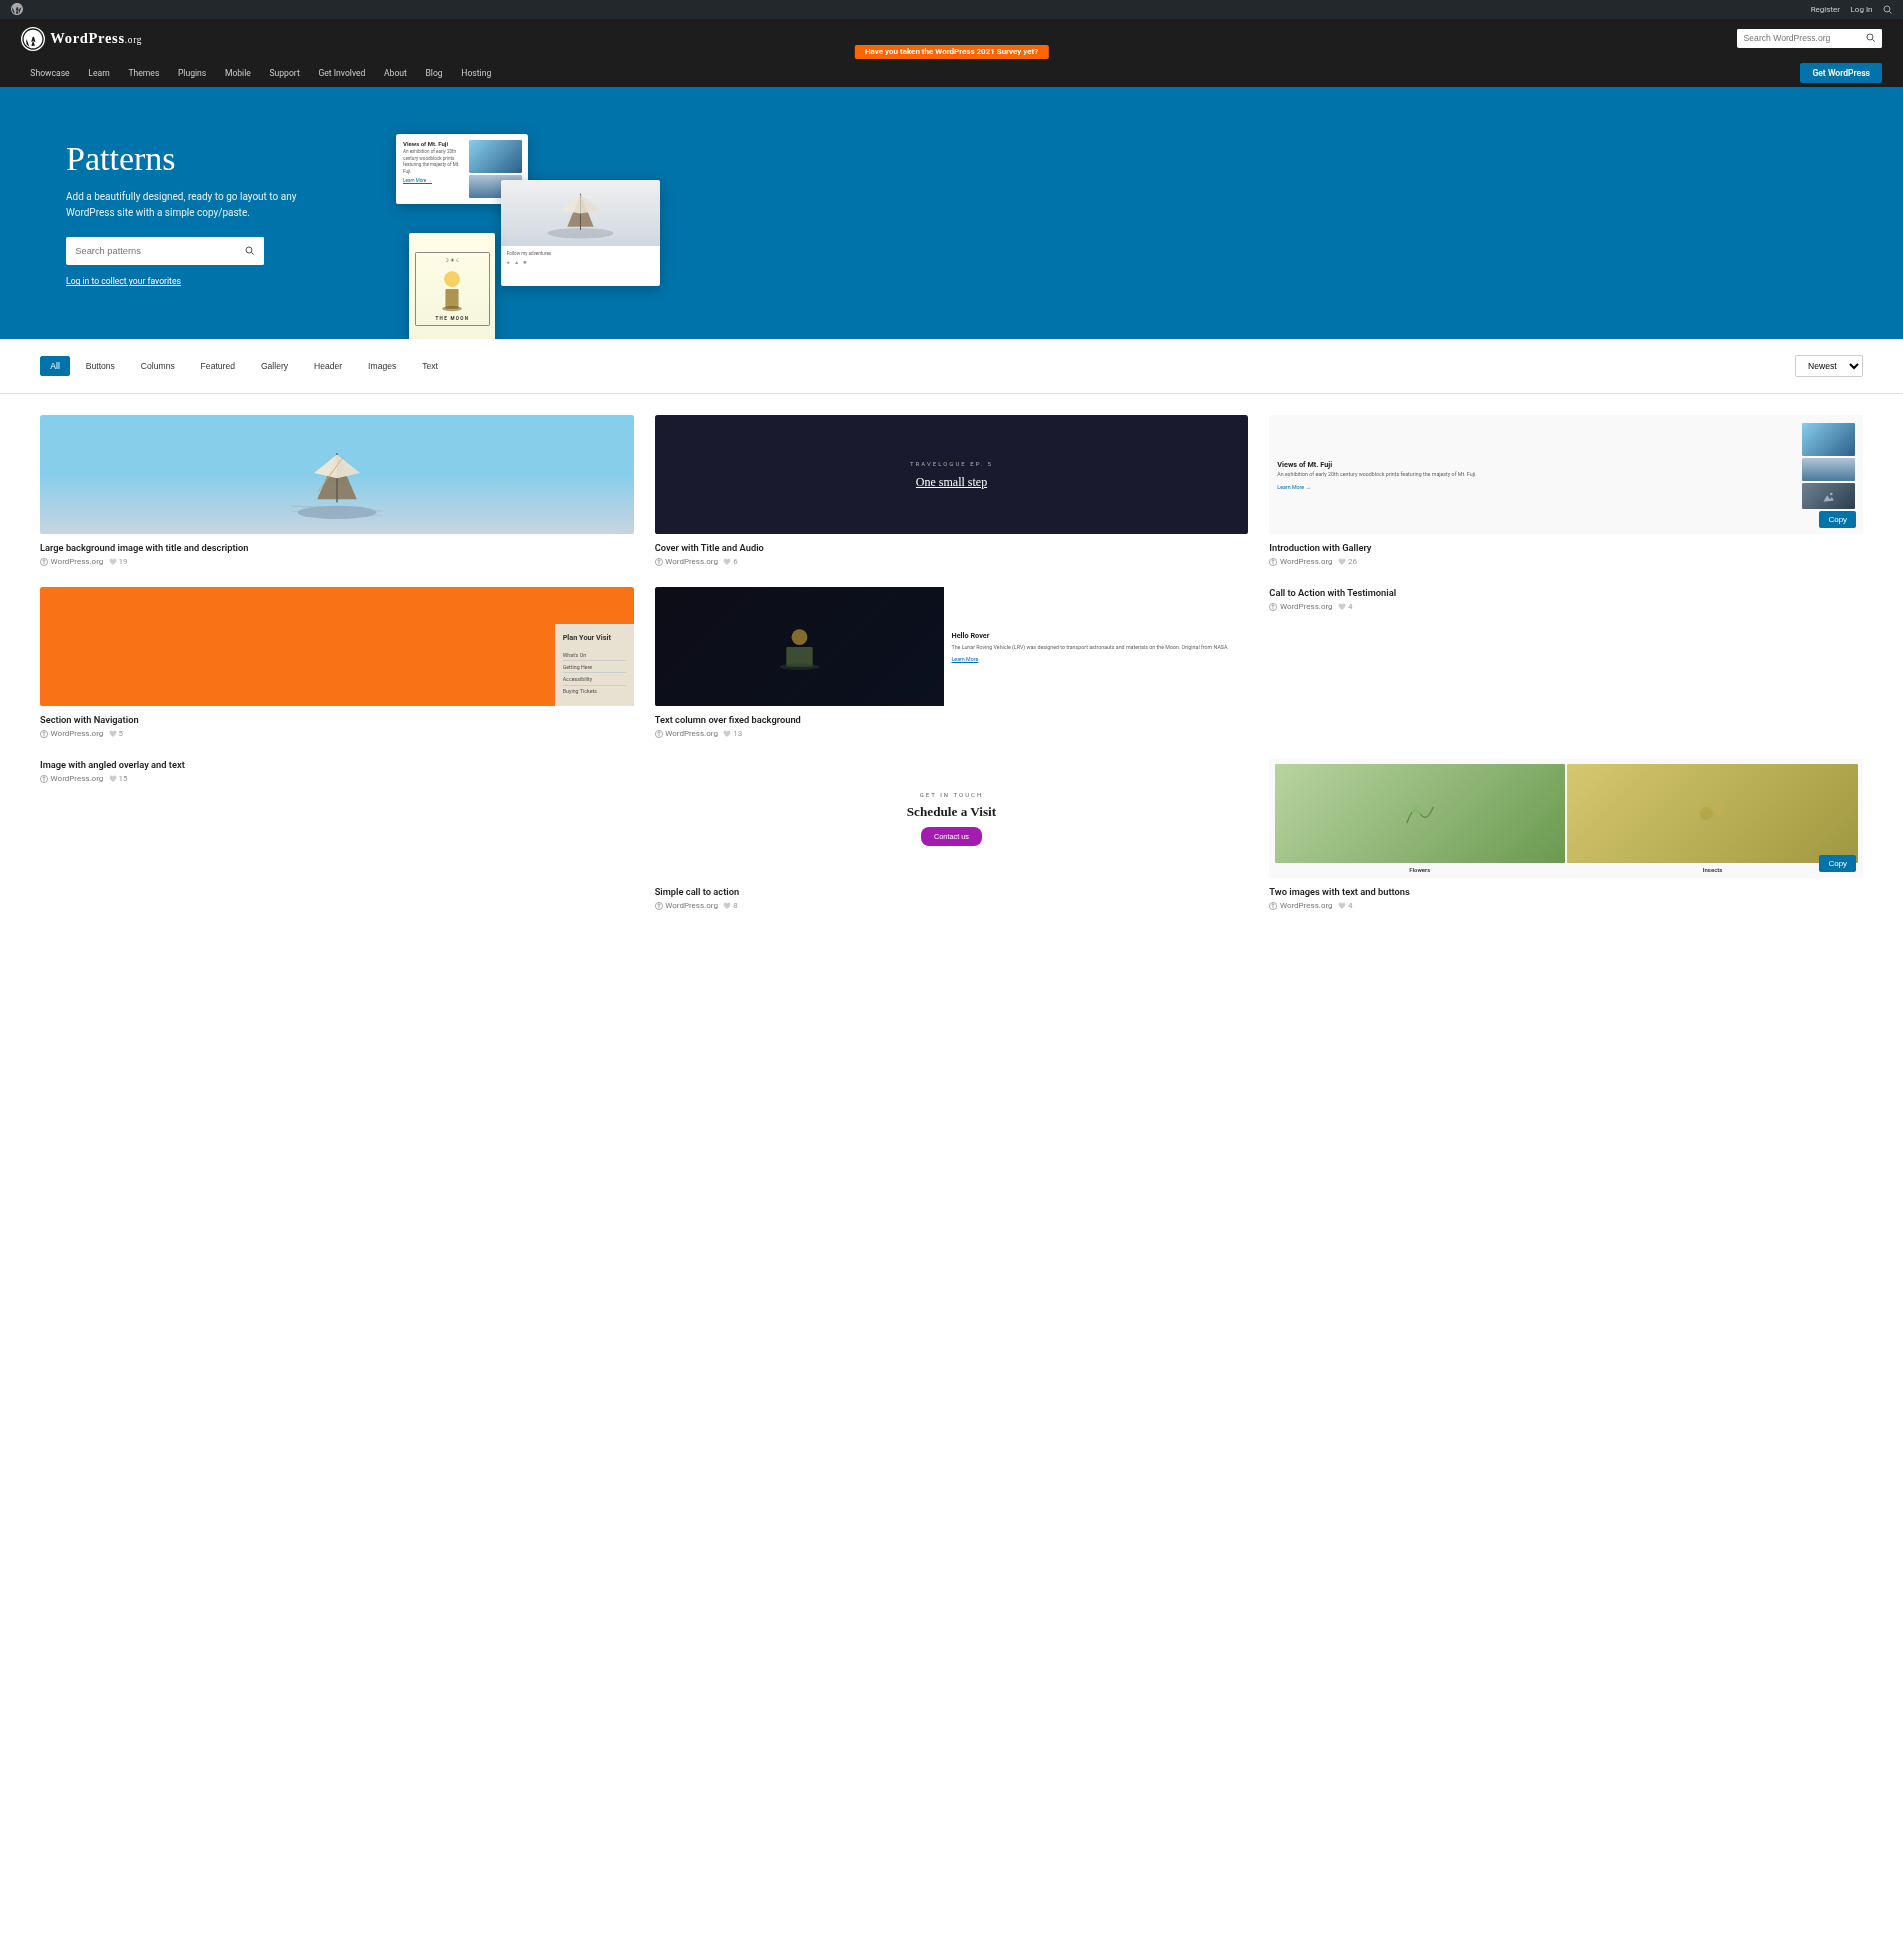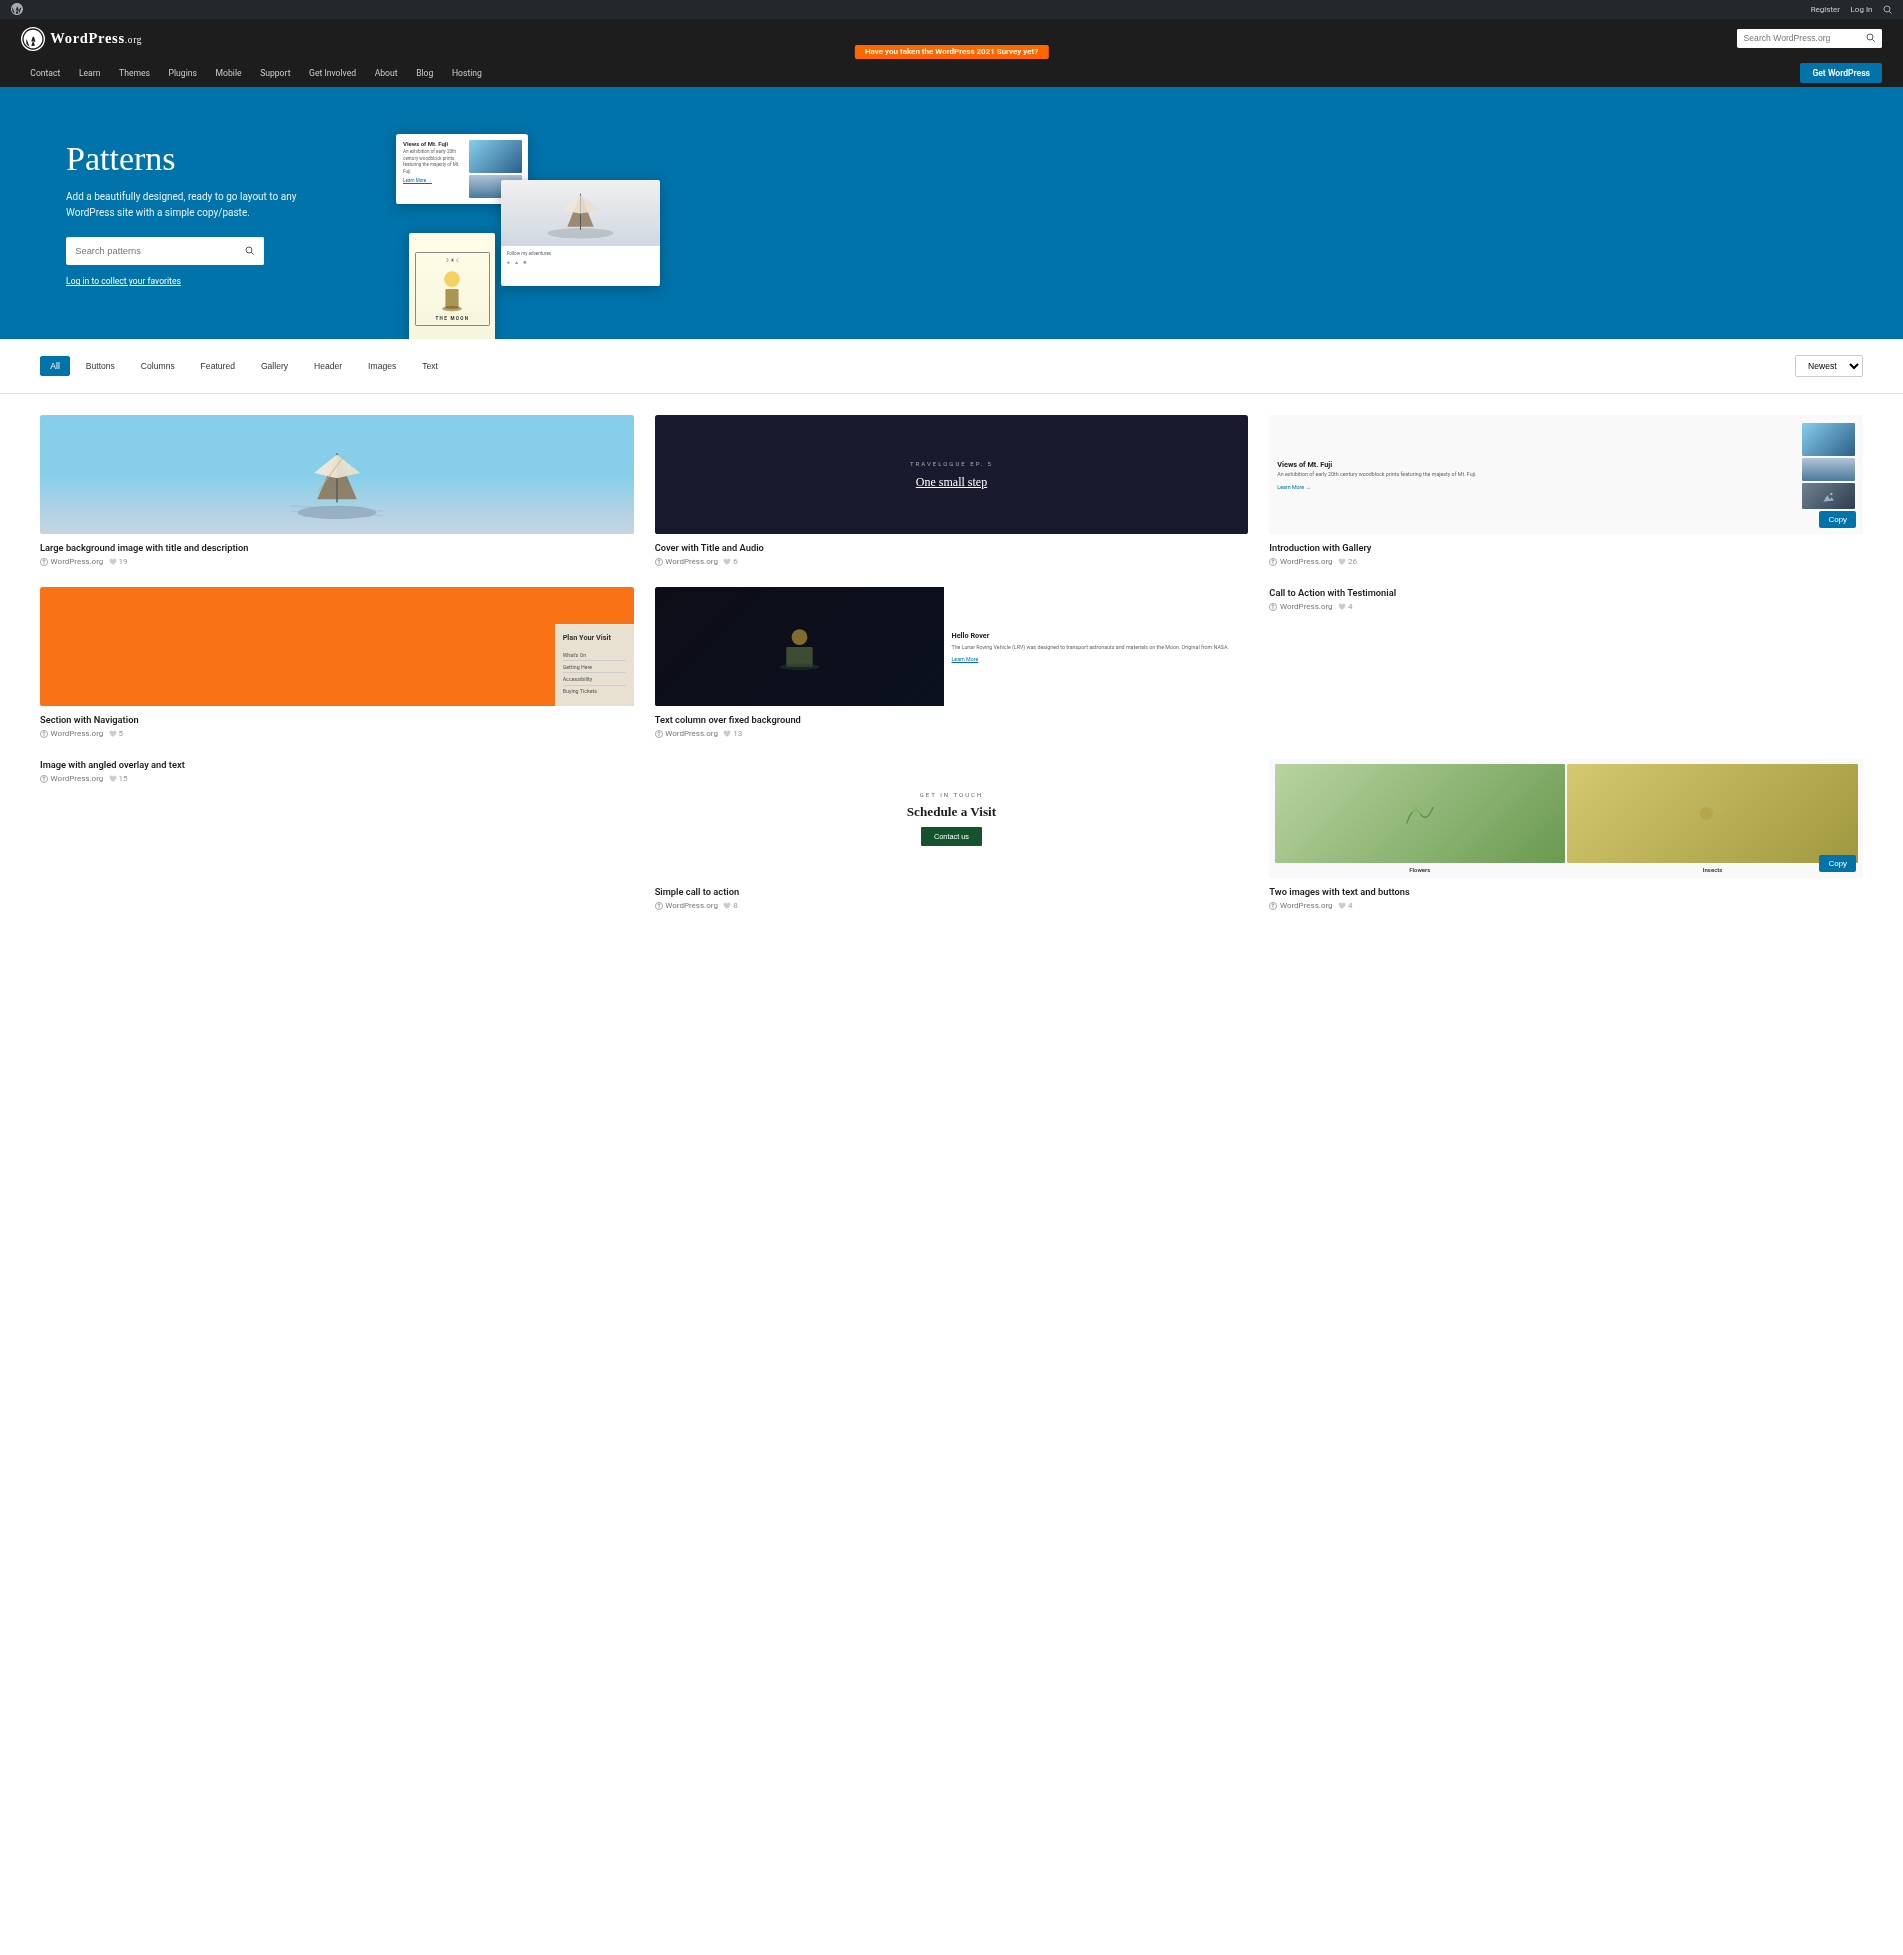--- a/index.html
+++ b/index.html
@@ -239,21 +239,21 @@
           <circle cx="6" cy="6" r="4.5" stroke="#555" stroke-width="1.5" fill="none"></circle>
           <line x1="9.5" y1="9.5" x2="13" y2="13" stroke="#555" stroke-width="1.5"></line>
         </svg>
       </button>
     </div>
   </header>
 
   <div class="survey-banner">Have you taken the WordPress 2021 Survey yet?</div>
 
   <nav class="main-nav">
-    <a href="#">Contact</a>
+    <a href="#">Showcase</a>
     <a href="#">Learn</a>
     <a href="#">Themes</a>
     <a href="#">Plugins</a>
     <a href="#">Mobile</a>
     <a href="#">Support</a>
     <a href="#">Get Involved</a>
     <a href="#">About</a>
     <a href="#">Blog</a>
     <a href="#">Hosting</a>
     <a class="get-wp-btn" href="#">Get WordPress</a>
@@ -562,21 +562,21 @@
         <span>15</span>
       </span>
     </div>
   </div>
 
   <div class="pattern-card">
     <div class="pattern-preview">
       <div style="width:100%; height:100%; background:#fff; display:flex; flex-direction:column; align-items:center; justify-content:center; gap:6.6px; padding:13.2px;">
         <div style="font-size:6px; letter-spacing:2px; color:#666; text-transform:uppercase;">GET IN TOUCH</div>
         <div style="font-size:13.2px; font-weight:700; color:#1a1a1a; font-family:Georgia,serif; text-align:center;">Schedule a Visit</div>
-        <button style="background:#14532d; color:#fff; border:none; padding:5.3px 13.2px; border-radius:1px; font-size:7.3px; cursor:pointer;">Contact us</button>
+        <button style="background:#a21caf; color:#fff; border:none; padding:5.3px 13.2px; border-radius:8px; font-size:7.3px; cursor:pointer;">Contact us</button>
       </div>
 
     </div>
     <div class="pattern-title">Simple call to action</div>
     <div class="pattern-meta">
       <span class="wp-icon">
         <svg width="8" height="8" viewBox="0 0 20 20" fill="#777">
             <circle cx="10" cy="10" r="9" stroke="#777" stroke-width="1.5" fill="none"></circle>
             <path d="M10 4v12M6 8l4-4 4 4" stroke="#777" stroke-width="1.5" fill="none"></path>
           </svg>

